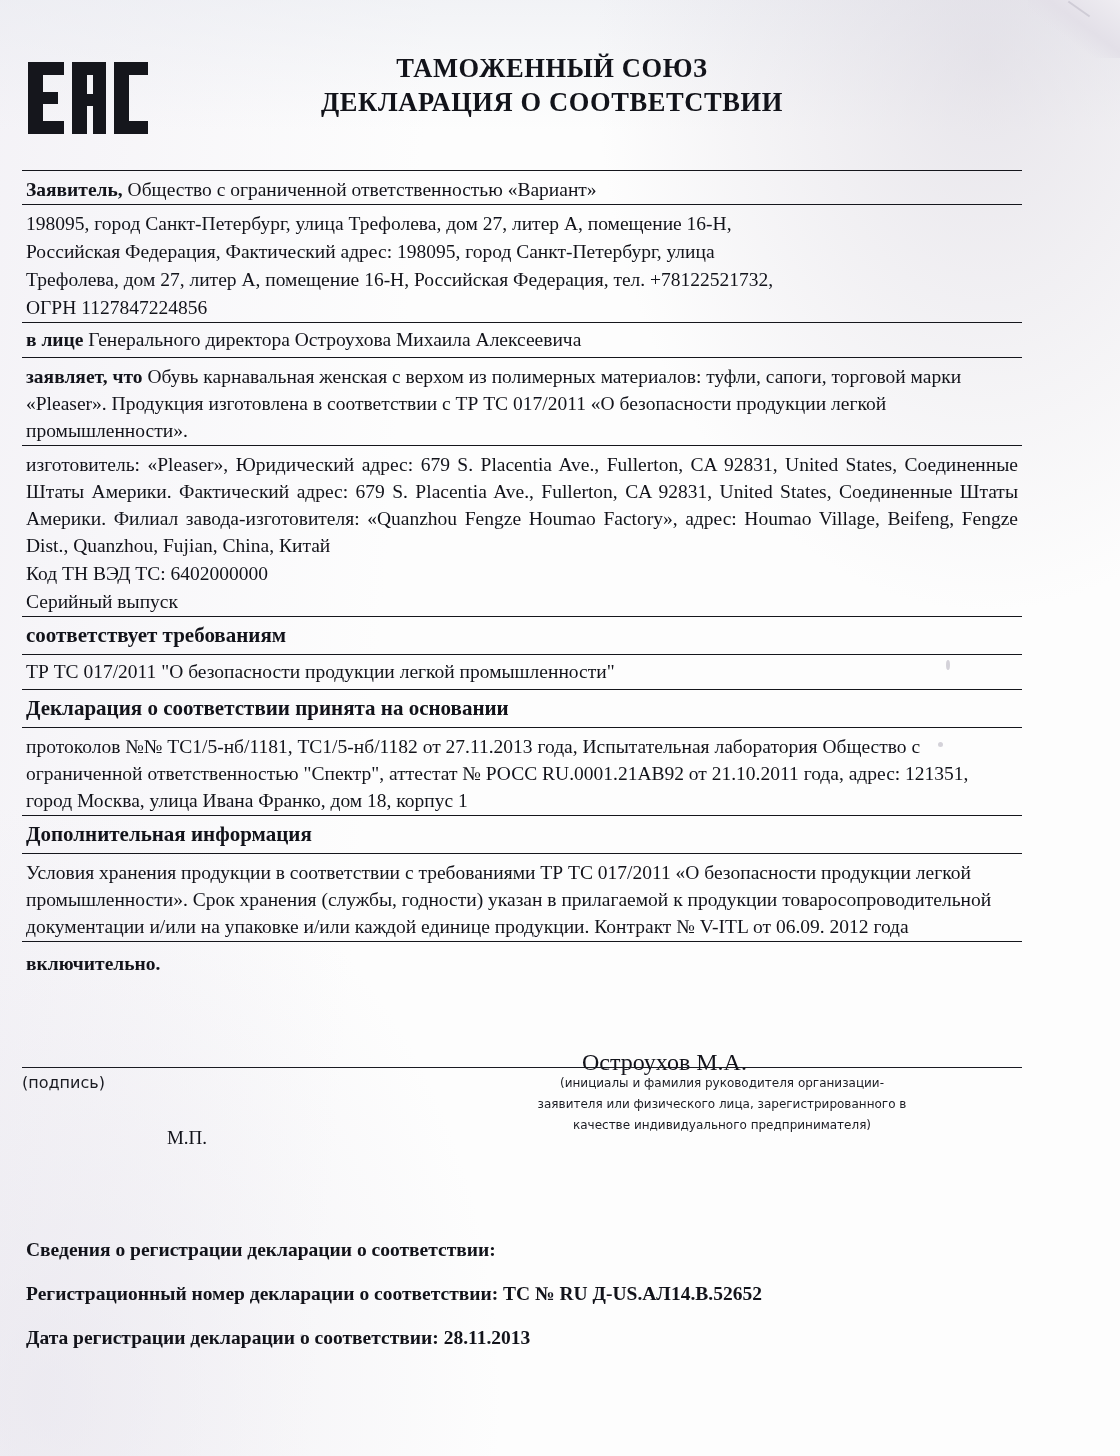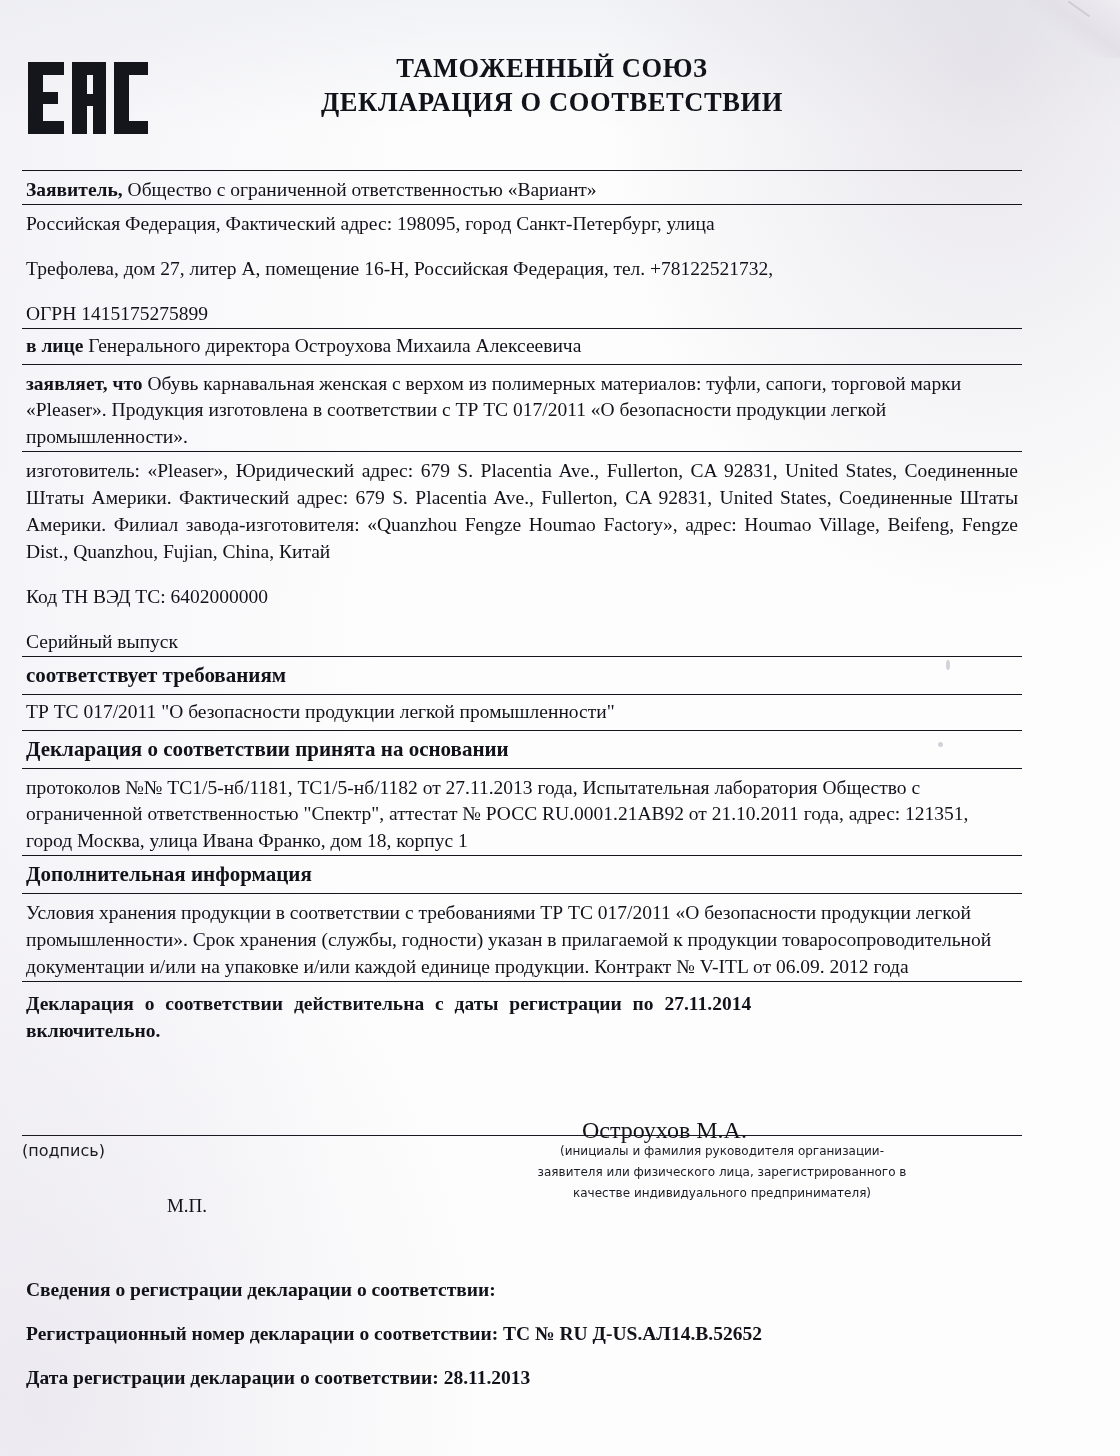--- a/index.html
+++ b/index.html
@@ -90,21 +90,21 @@
   }
   .row {
     border-bottom: 1.6px solid #15161c;
     padding: 6px 4px 0 4px;
   }
   .row p {
     margin: 0;
     font-size: 19.5px;
     line-height: 1.38;
   }
-  .row p + p { margin-top: 18px; }
+  .row p + p { margin-top: 1px; }
   .lbl {
     font-weight: bold;
   }
   .just {
     text-align: justify;
     text-justify: inter-word;
   }
   .heading-row p {
     font-weight: bold;
     font-size: 21px;
@@ -179,21 +179,21 @@
     width: 600px;
     text-align: center;
     font-family: "DejaVu Sans", sans-serif;
     font-size: 12px;
     line-height: 1.75;
     color: #1a1b22;
   }
 
   
   .reg-block {
-    margin-top: 28px;
+    margin-top: 56px;
   }
   .reg-block p {
     margin: 0 0 22px 4px;
     font-weight: bold;
     font-size: 19.5px;
   }
   .reg-block p:last-child { margin-bottom: 0; }
 
   .speck {
     position: absolute;
@@ -245,23 +245,24 @@
     <div class="doc-body">
 
       <div class="row">
         <p>
           <span class="lbl">Заявитель,</span>
           <span>Общество с ограниченной ответственностью «Вариант»</span>
         </p>
       </div>
 
       <div class="row">
+        <p>198095, город Санкт-Петербург, улица Трефолева, дом 27, литер А, помещение 16-Н,</p>
         <p>Российская Федерация, Фактический адрес: 198095, город Санкт-Петербург, улица</p>
         <p>Трефолева, дом 27, литер А, помещение 16-Н, Российская Федерация, тел. +78122521732,</p>
-        <p>ОГРН 1415175275899</p>
+        <p>ОГРН 1127847224856</p>
       </div>
 
       <div class="row tight">
         <p>
           <span class="lbl">в лице</span>
           <span>Генерального директора Остроухова Михаила Алексеевича</span>
         </p>
       </div>
 
       <div class="row">
@@ -295,21 +296,20 @@
 
       <div class="row heading-row tight">
         <p>Дополнительная информация</p>
       </div>
 
       <div class="row">
         <p>Условия хранения продукции в соответствии с требованиями ТР ТС 017/2011 «О безопасности продукции легкой промышленности». Срок хранения (службы, годности) указан в прилагаемой к продукции товаросопроводительной документации и/или на упаковке и/или каждой единице продукции. Контракт № V-ITL от 06.09. 2012 года</p>
       </div>
 
       <div class="validity">
-        <p class="spread">Декларация о соответствии     действительна с даты регистрации по 27.11.2014</p>
         <p>включительно.</p>
       </div>
     </div>
 
     <div class="sign-area">
       <div class="sign-name">Остроухов М.А.</div>
       <div class="sig-line-left"></div>
       <div class="sig-line-right"></div>
       <div class="cap-left">(подпись)</div>
       <div class="mp">М.П.</div>

